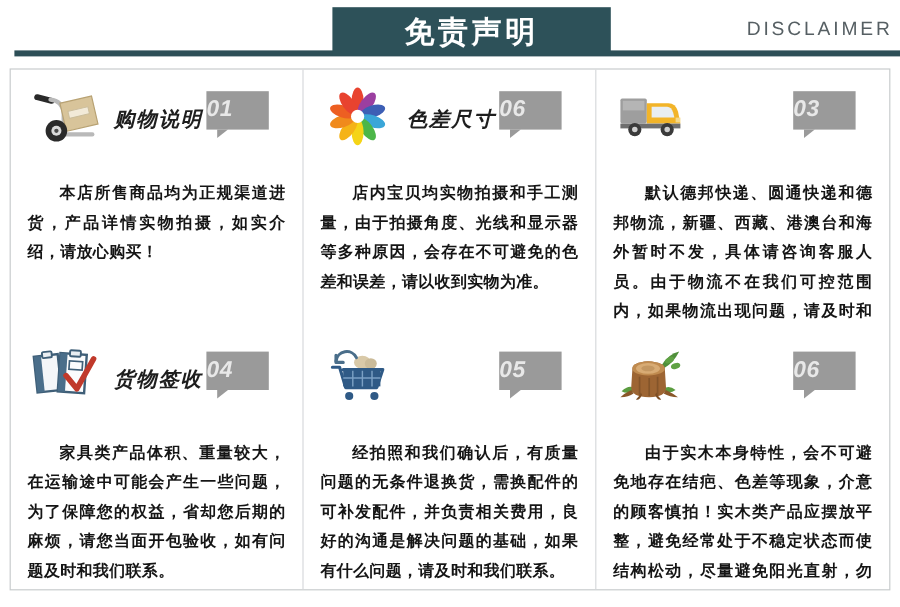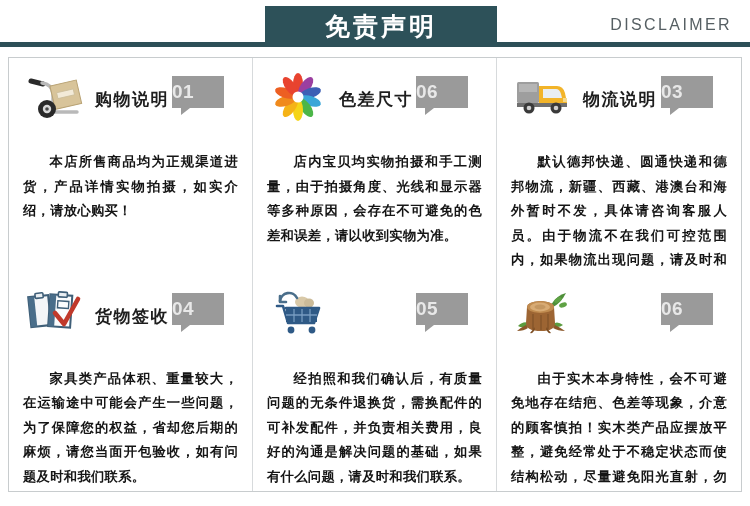--- a/index.html
+++ b/index.html
@@ -2,21 +2,21 @@
 <html><head>
 <meta charset="utf-8">
 <style>
   * { box-sizing: border-box; margin: 0; padding: 0; }
   html, body {
     width: 750px; height: 506px;
     background: #ffffff;
     font-family: "Liberation Sans", "DejaVu Sans", sans-serif;
     overflow: hidden;
   }
-  .page { position: relative; width: 750px; height: 506px; background:#fff; }
+  .page { position: relative; width: 750px; height: 506px; background:#fff;padding-left:12px; }
 
   
   .header {
     position: relative;
     height: 47px;
     width: 750px;
   }
   .header-rule {
     position: absolute;
     left: 0; right: 0; top: 42px;
@@ -73,20 +73,21 @@
     position: relative;
     padding: 14px 14px 10px 14px;
     border-right: 1px solid #d7dadc;
     overflow: hidden;
   }
   .cell.col3 { border-right: none; }
 
   .cell-head {
     position: relative;
     height: 54px;
+    font-style: italic;
   }
   .cell-icon {
     position: absolute;
     left: 2px;
     top: 0px;
     width: 60px;
     height: 50px;
   }
   .cell-title {
     position: absolute;
@@ -235,21 +236,20 @@
               <path d="M26 14 L44 14 Q50 14 52 21 L54 31 L26 31 Z" fill="#f2b429"></path>
               <path d="M30 17 L43 17 Q46.5 17 48 22 L49 26 L30 26 Z" fill="#e9eef2"></path>
               <rect x="4" y="31" width="50" height="4" fill="#6f6f6f"></rect>
               <circle cx="16" cy="36" r="5.5" fill="#3a3a3a"></circle>
               <circle cx="16" cy="36" r="2.3" fill="#cfcfcf"></circle>
               <circle cx="43" cy="36" r="5.5" fill="#3a3a3a"></circle>
               <circle cx="43" cy="36" r="2.3" fill="#cfcfcf"></circle>
               <rect x="50" y="26" width="4" height="4" fill="#f6d98a"></rect>
             </svg>
           </span>
-          <span class="cell-title">物流说明</span>
           <span class="cell-badge">
             <span class="cell-badge-num">03</span>
           </span>
         </div>
         <div class="cell-body">默认德邦快递、圆通快递和德邦物流，新疆、西藏、港澳台和海外暂时不发，具体请咨询客服人员。由于物流不在我们可控范围内，如果物流出现问题，请及时和我们联系，我们会帮您跟踪处理。</div>
       </div>
 
       <div class="cell col1">
         <div class="cell-head">
           <span class="cell-icon">

